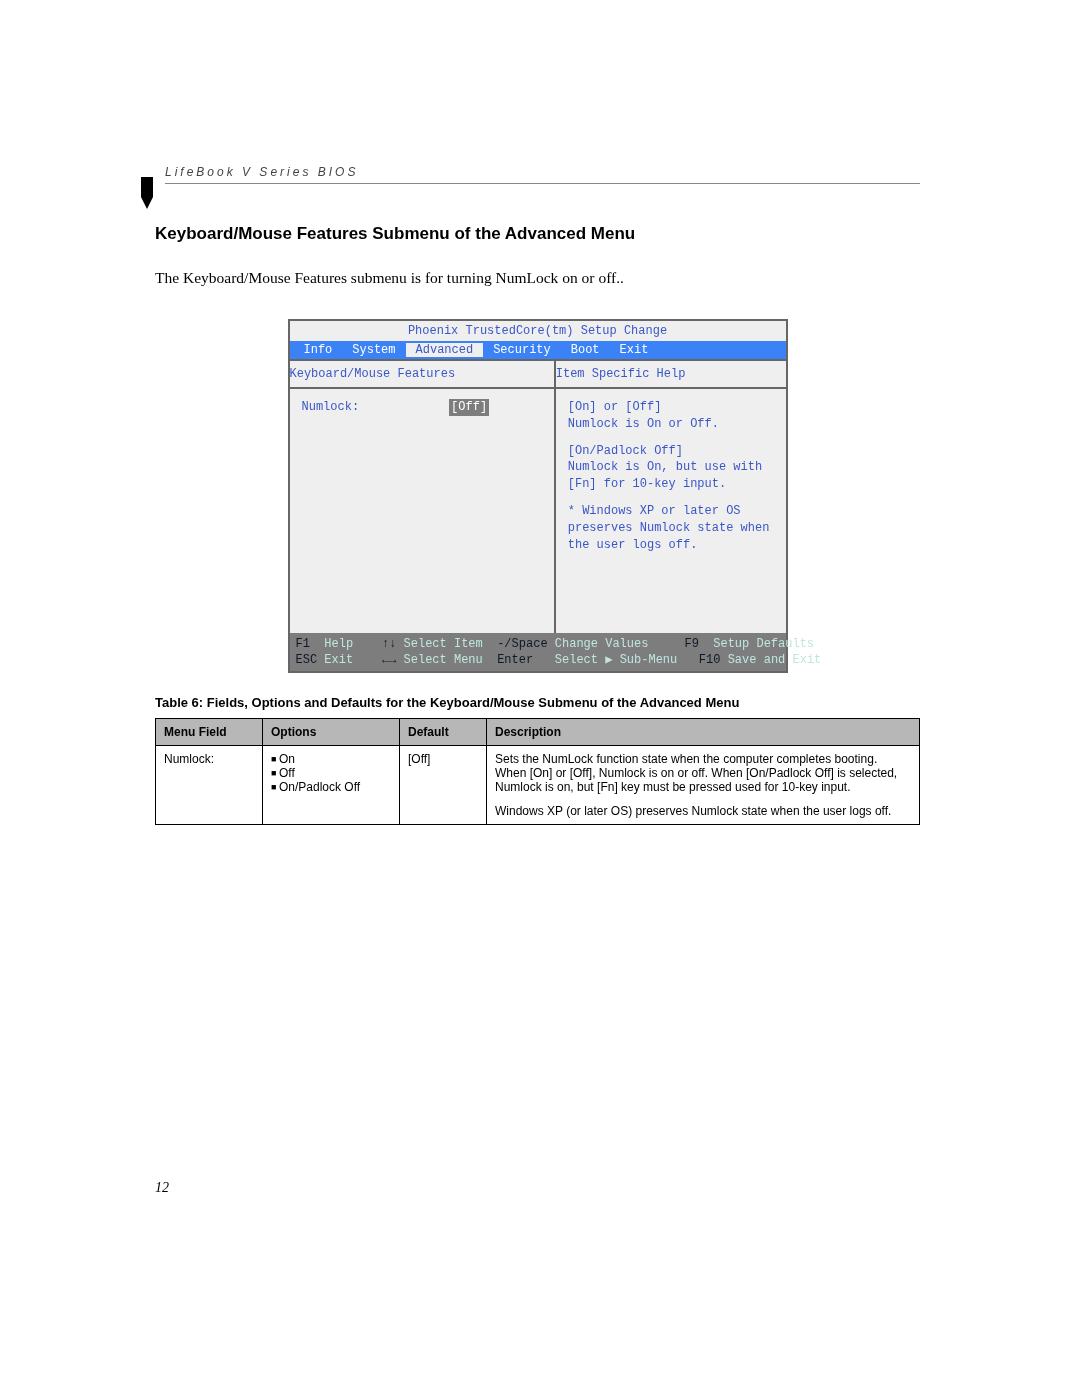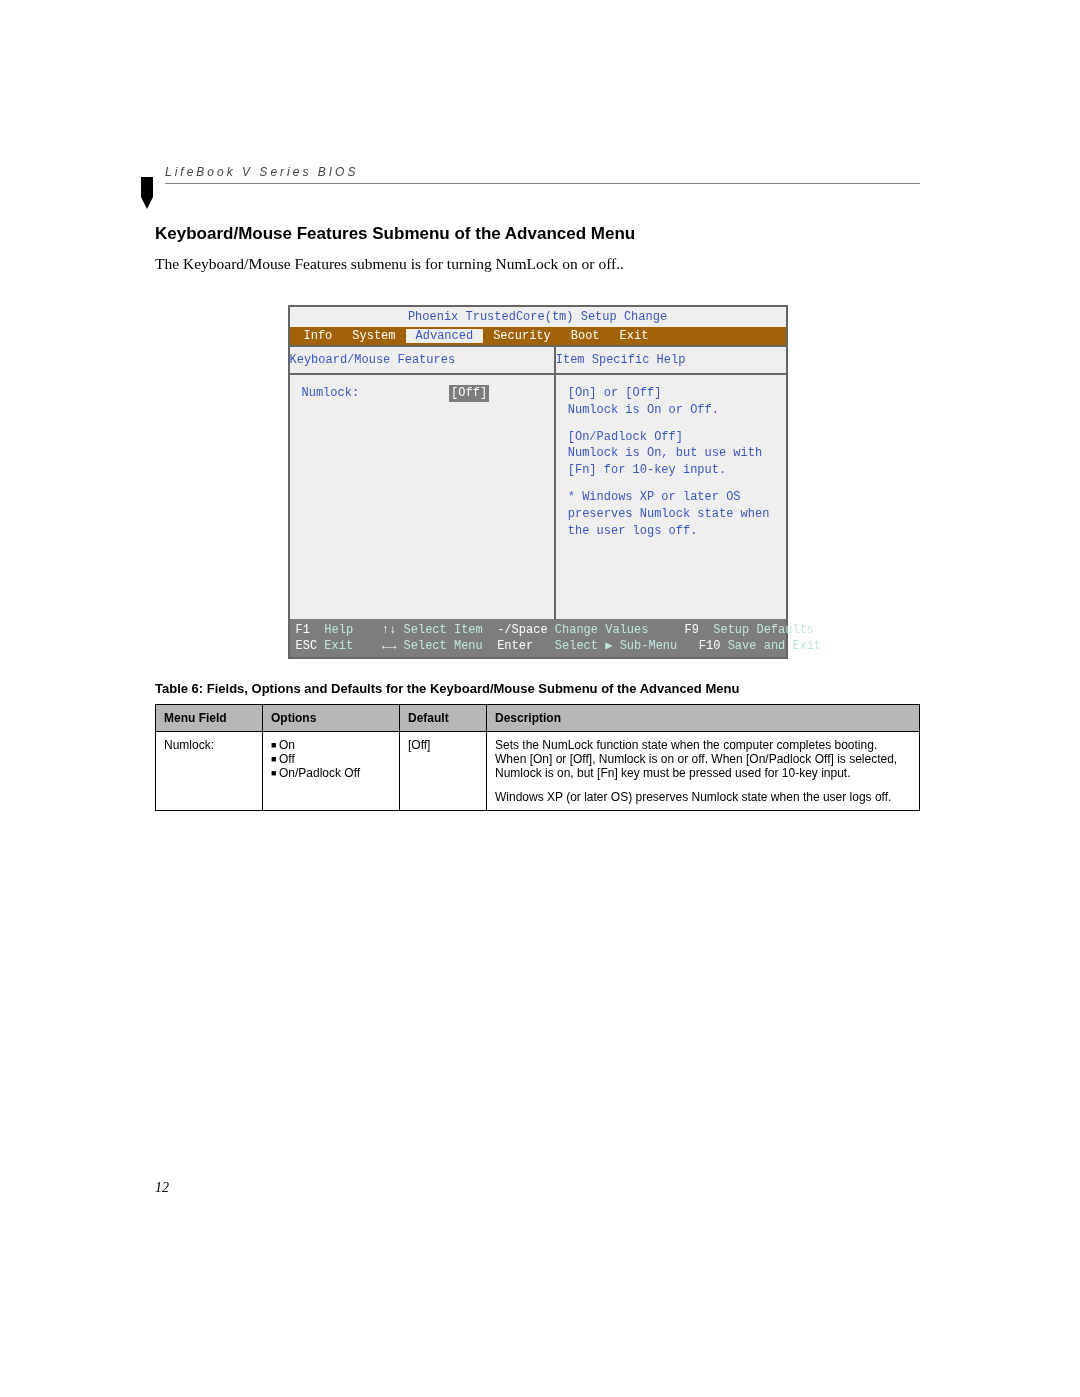--- a/index.html
+++ b/index.html
@@ -31,21 +31,21 @@
   .head-arrow-shape {
     position: absolute;
     left: -18px;
     top: 12px;
   }
   .section-title {
     font-family: Arial, Helvetica, sans-serif;
     font-weight: bold;
     font-size: 17px;
     margin-top: 40px;
-    margin-bottom: 10px;
+    margin-bottom: 24px;
   }
   .body-text {
     font-family: Georgia, 'Times New Roman', serif;
     font-size: 15.5px;
     line-height: 1.35;
   }
 
   
   .bios-box {
     width: 496px;
@@ -55,21 +55,21 @@
     font-size: 12px;
     background: #efefef;
   }
   .bios-title {
     text-align: center;
     padding: 3px 0;
     color: #3a57c7;
     font-weight: normal;
   }
   .bios-menu {
-    background: #a16207;
+    background: #3b82f6;
     color: #fff;
     display: flex;
     padding: 2px 4px;
     font-size: 12px;
   }
   .bios-menu span {
     padding: 0 10px;
   }
   .bios-menu .active {
     background: #efefef;
@@ -114,21 +114,21 @@
   }
   .bios-footer {
     background: #7d7d7d;
     color: #fff;
     padding: 3px 6px;
     font-size: 12px;
     line-height: 1.35;
   }
   .bios-footer .row { display: flex; }
   .ft { white-space: pre; }
-  .ft-key { color: #ffffff; }
+  .ft-key { color: #0f172a; }
   .ft-teal { color: #bfe7e0; }
 
   .figure-caption {
     text-align: center;
     font-family: Arial, Helvetica, sans-serif;
     font-weight: bold;
     font-size: 11px;
     margin-top: 12px;
   }
   .table-caption {

